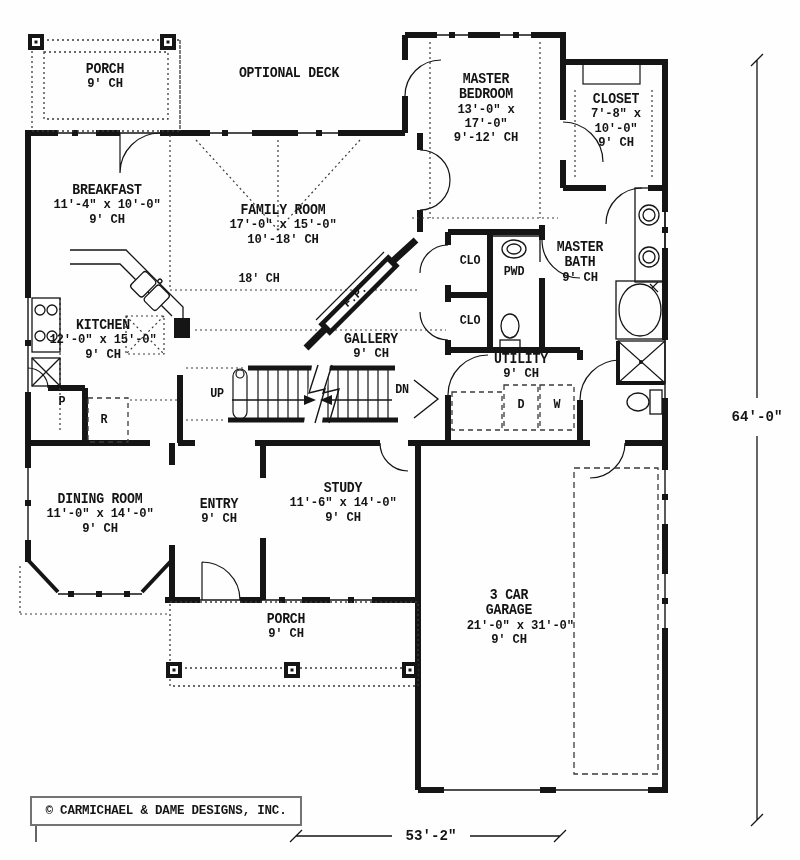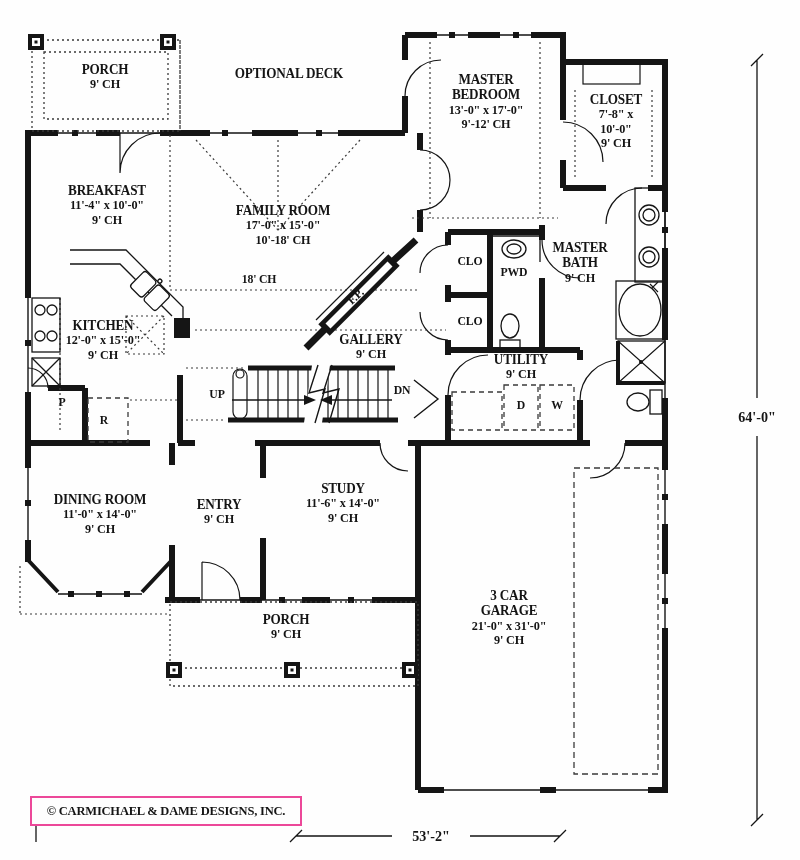--- a/index.html
+++ b/index.html
@@ -1,26 +1,26 @@
 <!DOCTYPE html>
 <html><head>
 <meta charset="utf-8">
 <style>
   html,body{margin:0;padding:0;background:#fff;}
   .plan{position:relative;width:800px;height:860px;background:#fefefe;overflow:hidden;
-        font-family:Liberation Serif, serif;color:#151515;}
+        font-family:Liberation Mono, monospace;color:#151515;}
   svg{position:absolute;left:0;top:0;}
   .lbl{position:absolute;transform:translateX(-50%) scaleX(.94);text-align:center;
        font-weight:bold;line-height:1.1;letter-spacing:-.2px;white-space:nowrap;color:#141414;}
   .lbl.wrap{white-space:normal;}
   .lbl .nm{display:block;font-size:14px;}
   .lbl .sz,.lbl .ch{display:block;font-size:13px;}
   .sm{font-size:12.5px;}
   .rot{transform:translate(-50%,-50%) rotate(-42deg) scaleX(.94);}
-  .copy{position:absolute;left:30px;top:796px;width:268px;height:26px;border:2px solid #ec4899;
+  .copy{position:absolute;left:30px;top:796px;width:268px;height:26px;border:2px solid #737373;
         display:flex;align-items:center;justify-content:center;font-size:12.5px;font-weight:bold;
         letter-spacing:-.2px;}
   .dim{position:absolute;font-weight:bold;font-size:15px;transform:translate(-50%,-50%) scaleX(.94);}
 </style>
 </head>
 <body>
 
 <div class="plan">
 
 <svg width="800" height="860" viewBox="0 0 800 860">

